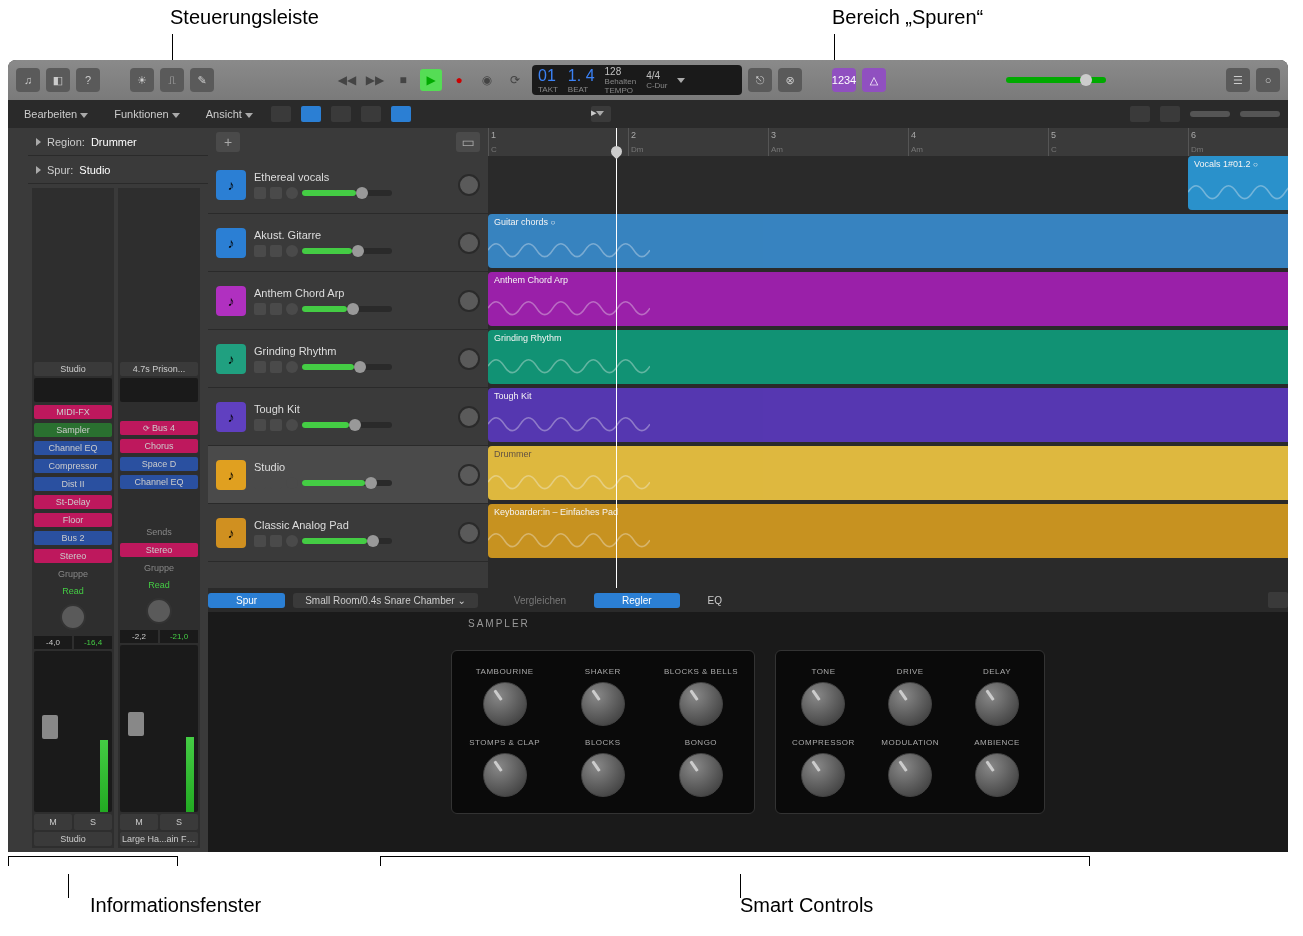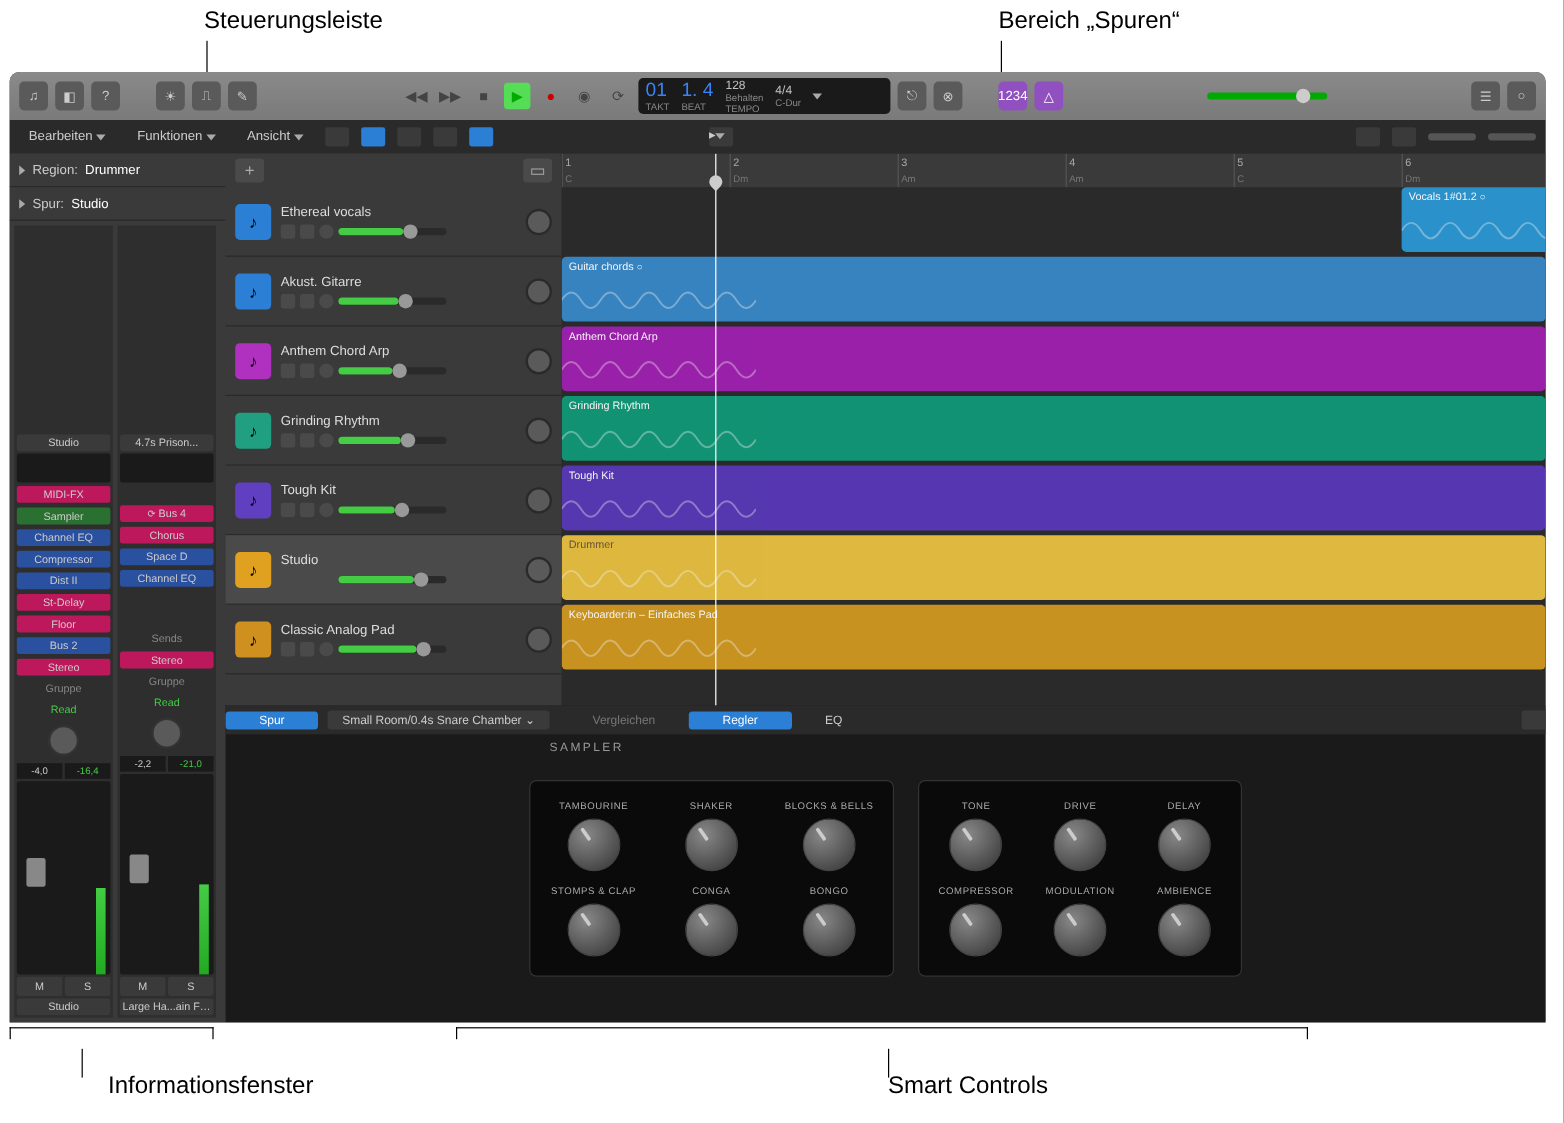--- a/index.html
+++ b/index.html
@@ -16,21 +16,21 @@
 .transport{display:flex;gap:6px;}
 .tbtn{width:22px;height:22px;display:flex;align-items:center;justify-content:center;font-size:12px;color:#444;}
 .play{color:#0a0;background:#5d5;border-radius:3px;}
 .rec{color:#c00;}
 .vol-slider{width:100px;height:6px;background:#0a0;border-radius:3px;position:relative;}
 .vol-slider::after{content:'';position:absolute;right:14px;top:-3px;width:12px;height:12px;background:#ccc;border-radius:50%;}
 .toolbar2{height:28px;background:#2a2a2a;display:flex;align-items:center;padding:0 8px;gap:10px;font-size:11px;color:#ccc;}
 .tb-menu{cursor:pointer;padding:2px 8px;}
 .tb-icon{width:20px;height:16px;background:#3a3a3a;border-radius:2px;display:inline-block;cursor:pointer;}
 .tb-icon.blue{background:#2b7fd4;}
-.main{display:flex;height:calc(100% - 68px);}
+.main{display:flex;height:calc(100% - 68px);padding-left:20px;}
 .inspector{width:180px;background:#3a3a3a;display:flex;flex-direction:column;}
 .insp-hdr{height:28px;border-bottom:1px solid #2a2a2a;display:flex;align-items:center;padding:0 8px;color:#ccc;font-size:11px;gap:6px;}
 .insp-hdr span:first-child{color:#888;}
 .insp-body{flex:1;display:flex;gap:4px;padding:4px;}
 .channel{width:82px;background:#2e2e2e;display:flex;flex-direction:column;gap:2px;padding:2px;font-size:9px;color:#ccc;}
 .ch-name{text-align:center;padding:2px;background:#3a3a3a;border-radius:2px;overflow:hidden;white-space:nowrap;text-overflow:ellipsis;}
 .ch-scope{height:24px;background:#1a1a1a;border-radius:2px;}
 .ch-slot{padding:2px;text-align:center;border-radius:2px;margin:1px 0;}
 .slot-green{background:#2a7030;}
 .slot-blue{background:#2a50a0;}
@@ -409,21 +409,21 @@
               </div>
               <div class="knob-cell">
                 <div class="knob-lbl">BLOCKS &amp; BELLS</div>
                 <div class="knob"></div>
               </div>
               <div class="knob-cell">
                 <div class="knob-lbl">STOMPS &amp; CLAP</div>
                 <div class="knob"></div>
               </div>
               <div class="knob-cell">
-                <div class="knob-lbl">CONGA</div>
+                <div class="knob-lbl">BLOCKS</div>
                 <div class="knob"></div>
               </div>
               <div class="knob-cell">
                 <div class="knob-lbl">BONGO</div>
                 <div class="knob"></div>
               </div>
             </div>
           <div class="knob-grid" id="kg2">
               <div class="knob-cell">
                 <div class="knob-lbl">TONE</div>

